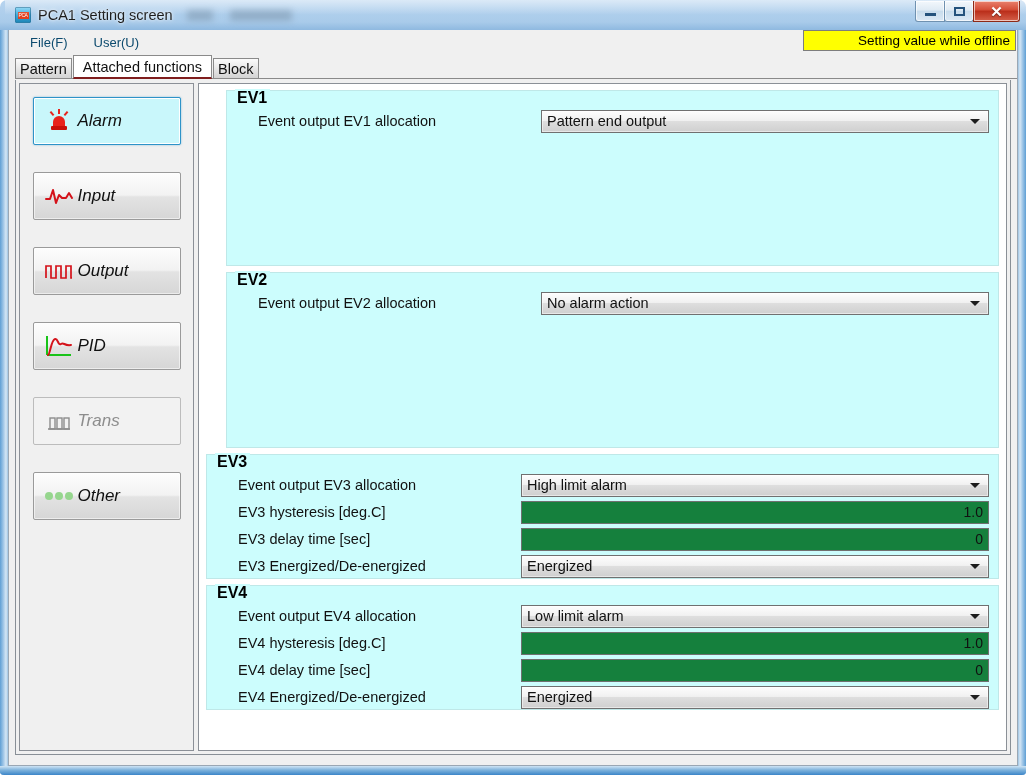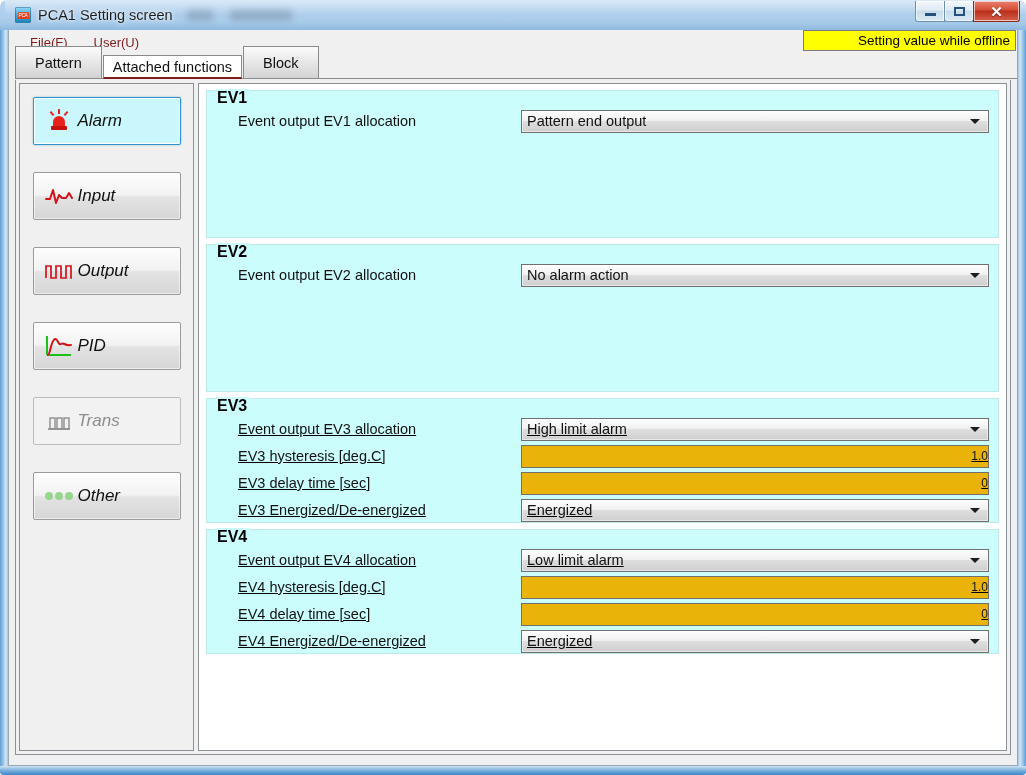--- a/index.html
+++ b/index.html
@@ -112,21 +112,21 @@
   }
 
   
   .menubar {
     position: relative;
     height: 25px;
     background: #f0f0f0;
     display: flex; align-items: center;
   }
   .menu-item {
-    font-size: 13px; color: #7f1d1d;
+    font-size: 13px; color: #0c4a6e;
     padding: 3px 9px; margin-left: 8px;
     white-space: nowrap;
   }
   .menu-item:first-child { margin-left: 12px; }
   .offline-banner {
     position: absolute; right: 1px; top: 0px;
     width: 213px; height: 21px;
     background: #ffff00;
     border: 1px solid #7d7d7d;
     color: #000; font-size: 13.5px;
@@ -138,22 +138,22 @@
 
   
   .tabstrip {
     position: relative;
     height: 24px;
     margin-left: 6px;
     border-bottom: 1px solid #8a8a8a;
     display: flex; align-items: flex-end;
   }
   .tab {
-    height: 32px;
-    padding: 0 19px;
+    height: 20px;
+    padding: 0 4px;
     font-size: 14.5px; color: #111;
     background: linear-gradient(180deg,#fbfbfb,#e3e3e3 60%,#d3d3d3);
     border: 1px solid #8a8a8a;
     border-bottom: none;
     display: flex; align-items: center;
     white-space: nowrap;
     margin-right: 1px;
     position: relative;
   }
   .tab.active {
@@ -233,22 +233,22 @@
     padding: 17px 9px 6px 9px;
   }
   .group-legend {
     position: absolute;
     left: 8px; top: -2px;
     font-size: 16px; font-weight: bold; color: #000;
     background: #ccfdfd;
     padding: 0 3px 0 2px;
     line-height: 18px;
   }
-  .group.g-tall { height: 148px; }
-  .group.g-fields { height: 125px; text-decoration: underline; }
+  .group.g-tall { height: 176px; margin-left: 20px; }
+  .group.g-fields { height: 125px; }
 
   .row {
     display: flex; align-items: center;
     height: 26px;
     margin-bottom: 1px;
   }
   .row-label {
     width: 305px; flex: 0 0 auto;
     font-size: 14.5px; color: #111;
     padding-left: 22px;
@@ -269,24 +269,25 @@
   }
   .combo .arrow {
     position: absolute; right: 8px; top: 50%;
     width: 0; height: 0; margin-top: -2px;
     border-left: 5px solid transparent;
     border-right: 5px solid transparent;
     border-top: 5px solid #1d1d1d;
   }
   .textbox {
     height: 23px;
-    background: #eab308;
+    background: #15803d;
     border: 1px solid #707070;
     display: flex; align-items: center; justify-content: flex-end;
-    font-size: 12px; color: #111;
+    padding-right: 5px;
+    font-size: 14px; color: #111;
   }
 
   
   .ico-alarm { position: relative; width: 26px; height: 26px; }
   .ico-alarm .dome {
     position: absolute; left: 7px; top: 8px;
     width: 12px; height: 10px;
     background: #e8231c;
     border-radius: 6px 6px 0 0;
   }

